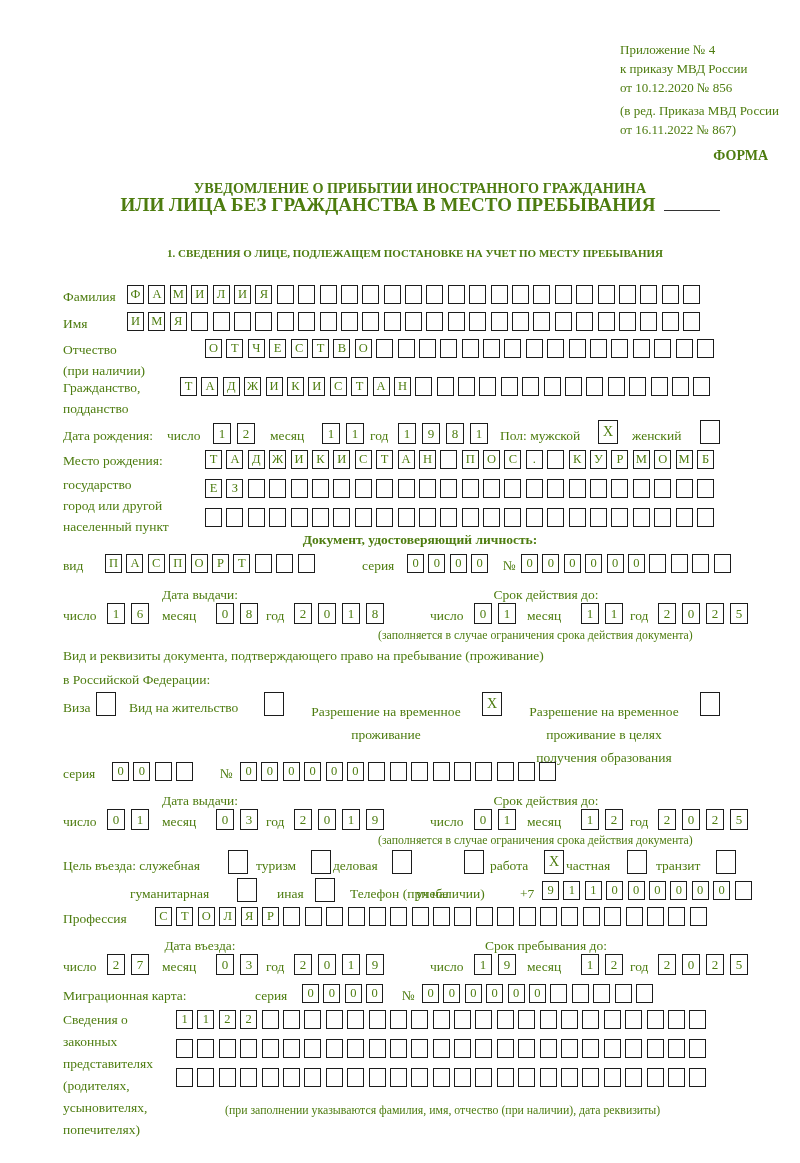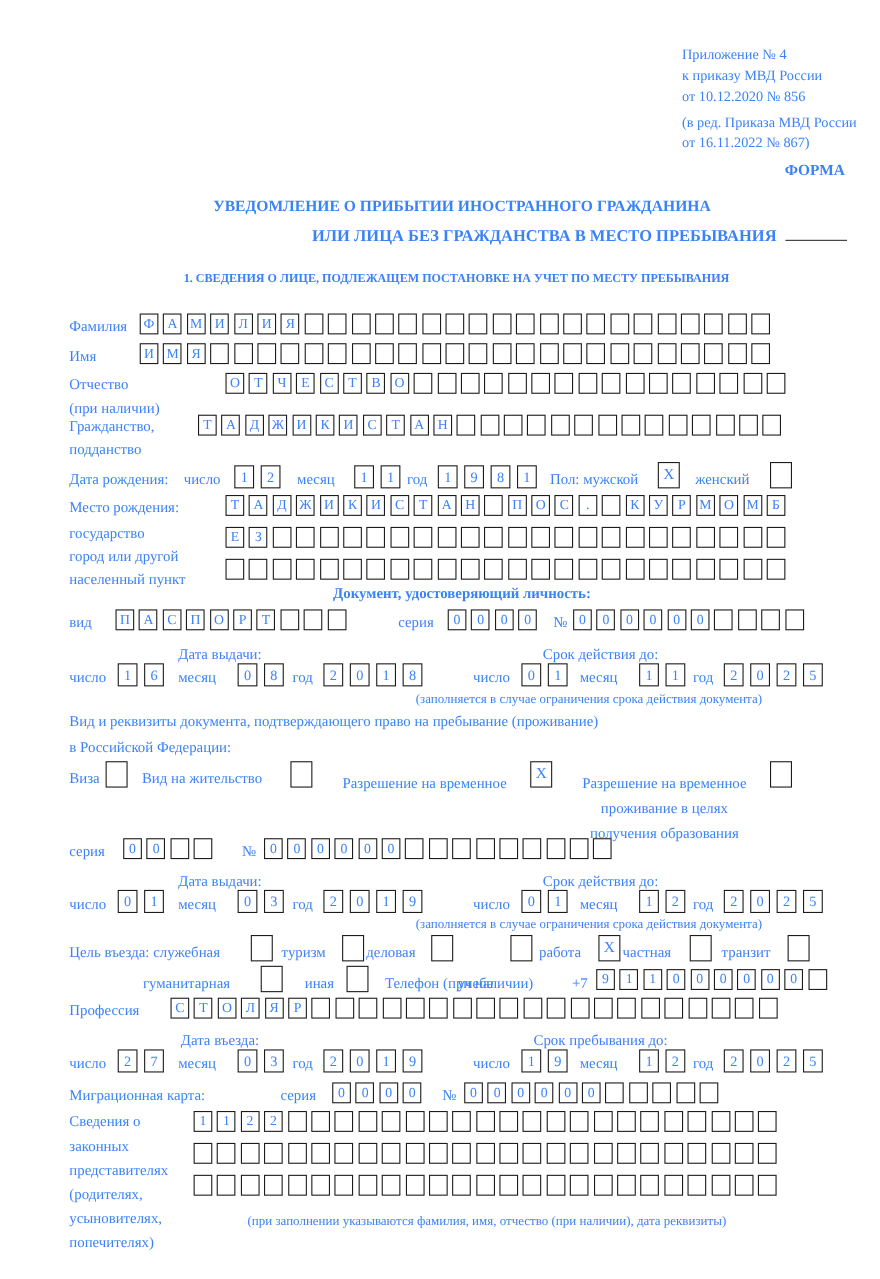--- a/index.html
+++ b/index.html
@@ -1,16 +1,16 @@
 <!DOCTYPE html>
 <html><head>
 <meta charset="utf-8">
 <style>
   html,body{margin:0;padding:0;background:#fff;}
-  .page{position:relative;width:800px;height:1163px;background:#fff;color:#3b82f6;
+  .page{position:relative;width:800px;height:1163px;background:#fff;color:#4d7c0f;
         font-family:"Liberation Serif","DejaVu Serif",serif;font-size:13.5px;overflow:hidden;}
   .abs{position:absolute;white-space:nowrap;}
   .b{font-weight:bold;}
   .ctr{text-align:center;}
   .cells{position:absolute;display:flex;}
   .cell{display:inline-flex;align-items:center;justify-content:center;
         width:15px;height:17px;border:1.6px solid #1c1c1c;margin-right:4.4px;
         font-size:12.5px;line-height:1;background:#fff;}
   .dcell{display:inline-flex;align-items:center;justify-content:center;
          width:16px;height:19px;border:1.7px solid #1c1c1c;margin-right:6px;
@@ -30,21 +30,21 @@
     <div>Приложение № 4</div>
     <div>к приказу МВД России</div>
     <div>от 10.12.2020 № 856</div>
     <div style="margin-top:4px;">(в ред. Приказа МВД России</div>
     <div>от 16.11.2022 № 867)</div>
   </div>
 
   <div class="abs b" style="left:620px;top:148px;width:148px;text-align:right;font-size:14px;">ФОРМА</div>
 
   <div class="abs b ctr" style="left:70px;top:180px;width:700px;font-size:14.2px;">УВЕДОМЛЕНИЕ О ПРИБЫТИИ ИНОСТРАННОГО ГРАЖДАНИНА</div>
-  <div class="abs b ctr" style="left:70px;top:205px;width:700px;font-size:15px;text-align:right;">
+  <div class="abs b ctr" style="left:70px;top:194px;width:700px;font-size:19px;">
     <span>ИЛИ ЛИЦА БЕЗ ГРАЖДАНСТВА В МЕСТО ПРЕБЫВАНИЯ</span><span class="blank"></span>
   </div>
 
   <div class="abs b ctr" style="left:55px;top:247px;width:720px;font-size:11px;">1. СВЕДЕНИЯ О ЛИЦЕ, ПОДЛЕЖАЩЕМ ПОСТАНОВКЕ НА УЧЕТ ПО МЕСТУ ПРЕБЫВАНИЯ</div>
 
   <div class="abs" style="left:63px;top:289px;">Фамилия</div>
   <div class="cells" style="left:127px;top:285px;">
       <span class="cell">Ф</span>
       <span class="cell">А</span>
       <span class="cell">М</span>
@@ -345,20 +345,21 @@
 
   <div class="abs" style="left:63px;top:648px;">Вид и реквизиты документа, подтверждающего право на пребывание (проживание)</div>
   <div class="abs" style="left:63px;top:672px;">в Российской Федерации:</div>
 
   <div class="abs" style="left:63px;top:700px;">Виза</div>
   <div class="chk" style="left:96px;top:692px;"></div>
   <div class="abs" style="left:129px;top:700px;">Вид на жительство</div>
   <div class="chk" style="left:264px;top:692px;"></div>
   <div class="abs ctr" style="left:295px;top:700px;width:182px;white-space:normal;line-height:23px;">
     <div>Разрешение на временное</div>
+    <div>проживание</div>
   </div>
   <div class="chk" style="left:482px;top:692px;">X</div>
   <div class="abs ctr" style="left:513px;top:700px;width:182px;white-space:normal;line-height:23px;">
     <div>Разрешение на временное</div>
     <div>проживание в целях</div>
     <div>получения образования</div>
   </div>
   <div class="chk" style="left:700px;top:692px;"></div>
 
   <div class="abs" style="left:63px;top:766px;">серия</div>

